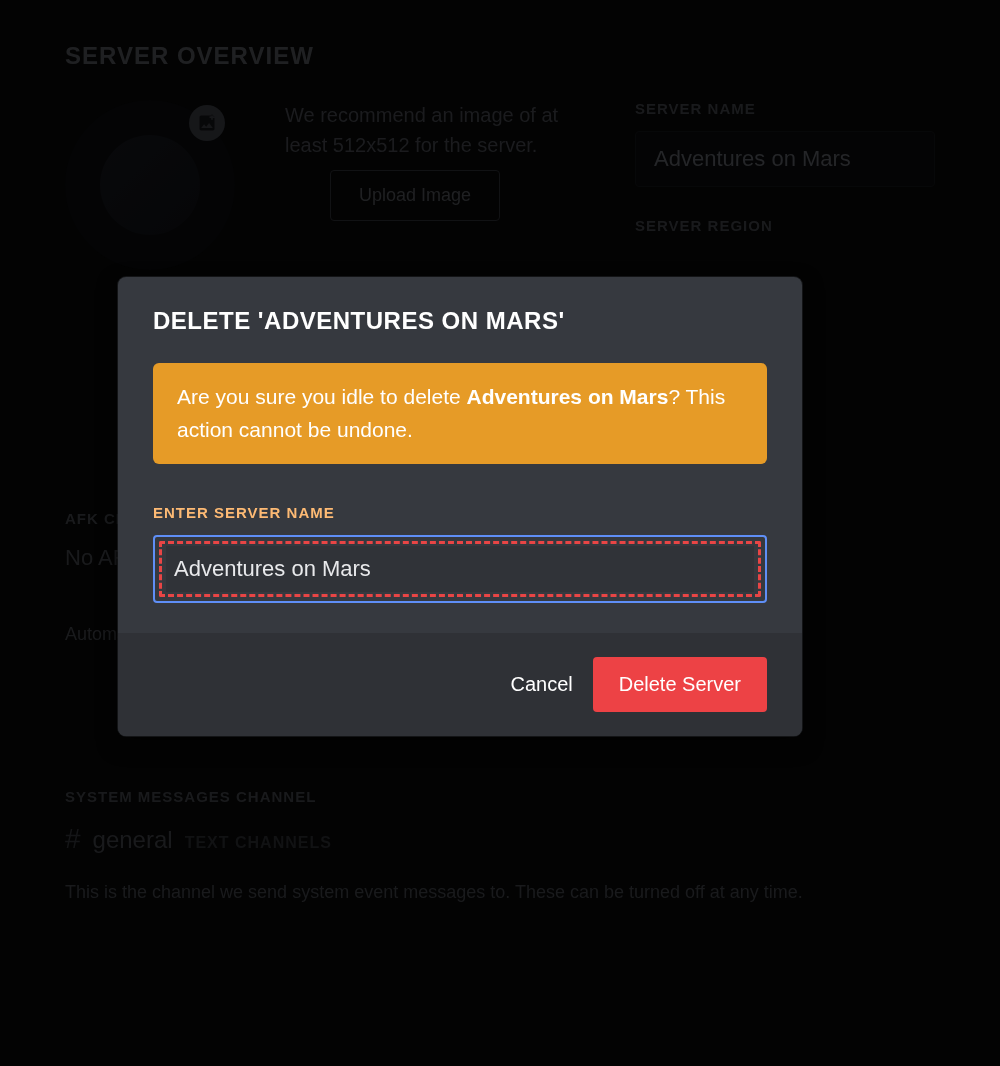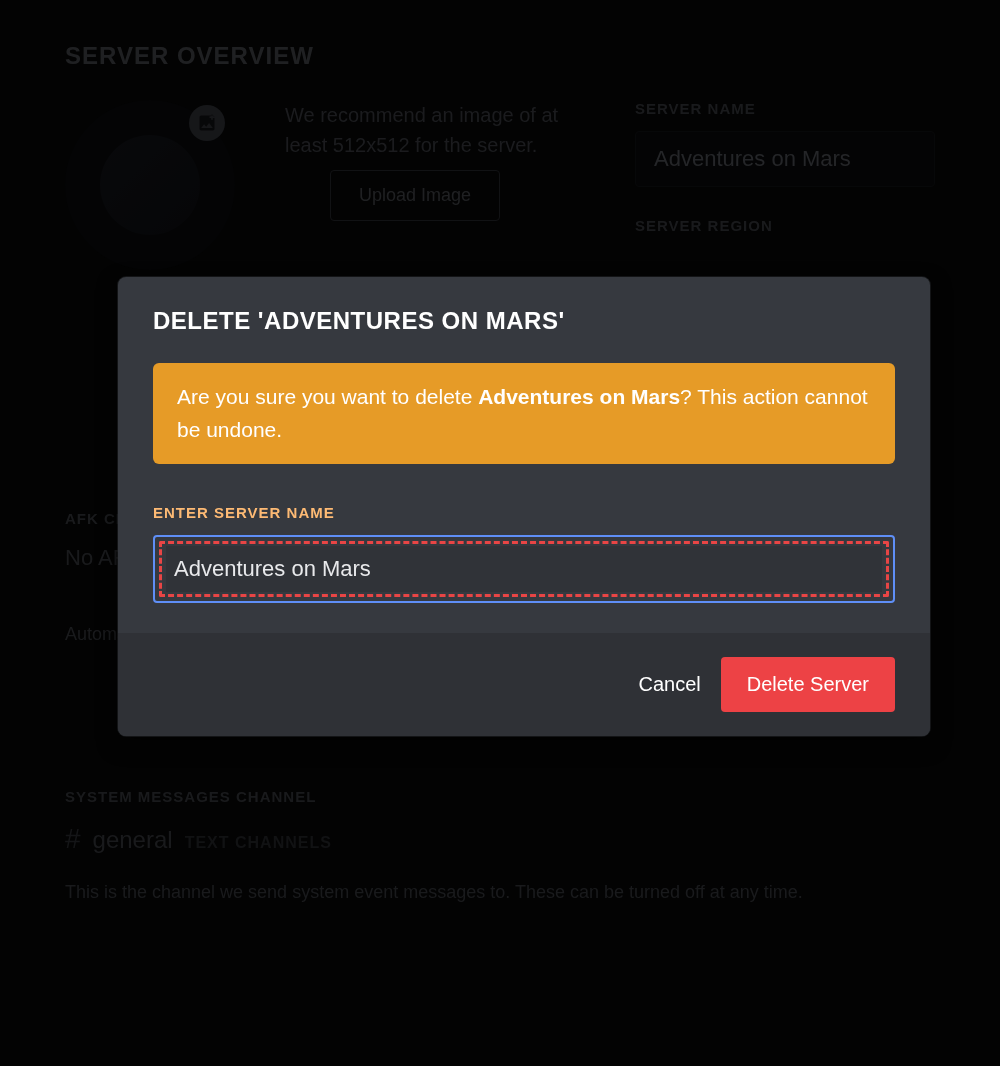--- a/index.html
+++ b/index.html
@@ -176,21 +176,21 @@
       font-size: 22px;
       color: #55585f;
       margin-bottom: 50px;
     }
     
     
     .modal {
       position: absolute;
       top: 277px;
       left: 118px;
-      width: 812px;
+      width: 684px;
       z-index: 20;
       background: #36393f;
       border-radius: 8px;
       box-shadow: 0 0 0 1px rgba(32,34,37,.6), 0 8px 20px rgba(0,0,0,.5);
       overflow: hidden;
     }
     
     .modal-body {
       padding: 30px 35px 30px 35px;
     }
@@ -328,21 +328,21 @@
   <p class="help-text">This is the channel we send system event messages to. These can be turned off at any time.</p>
 </div>
 
 <div class="dim-overlay"></div>
 
 <div class="modal">
   <div class="modal-body">
     <h2 class="modal-title">DELETE 'ADVENTURES ON MARS'</h2>
 
     <div class="warning-box">
-      <span>Are you sure you want to delete </span><strong>Adventures on Mars</strong><span>? This action cannot be undone.</span>
+      <span>Are you sure you idle to delete </span><strong>Adventures on Mars</strong><span>? This action cannot be undone.</span>
     </div>
 
     <div class="modal-field-label">ENTER SERVER NAME</div>
     <div class="confirm-input-wrap">
       <div class="confirm-input-dash">
         <input class="confirm-input" type="text" value="Adventures on Mars" style="">
       </div>
     </div>
   </div>
 

